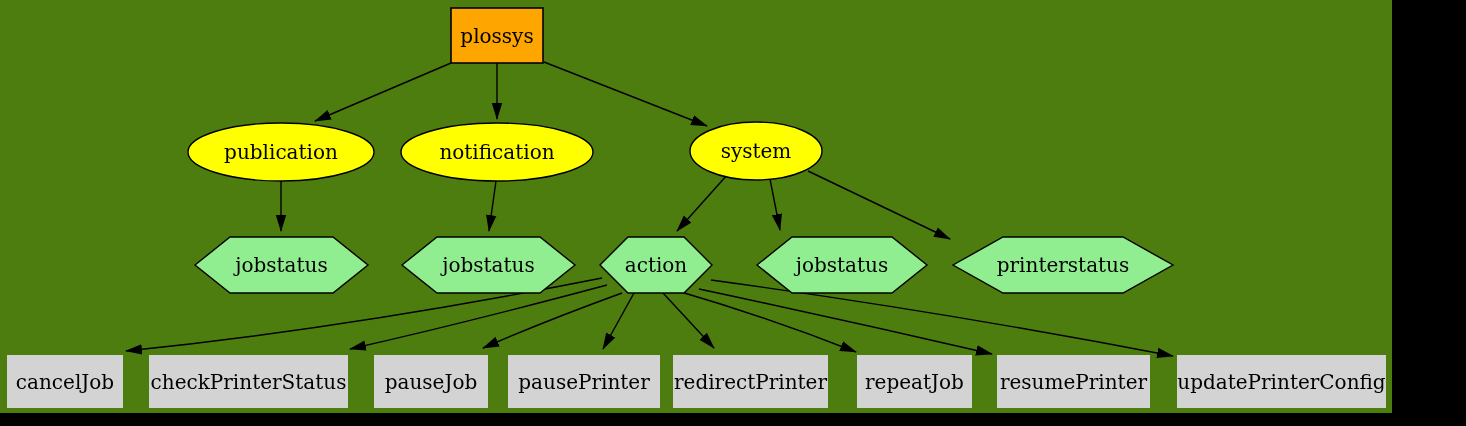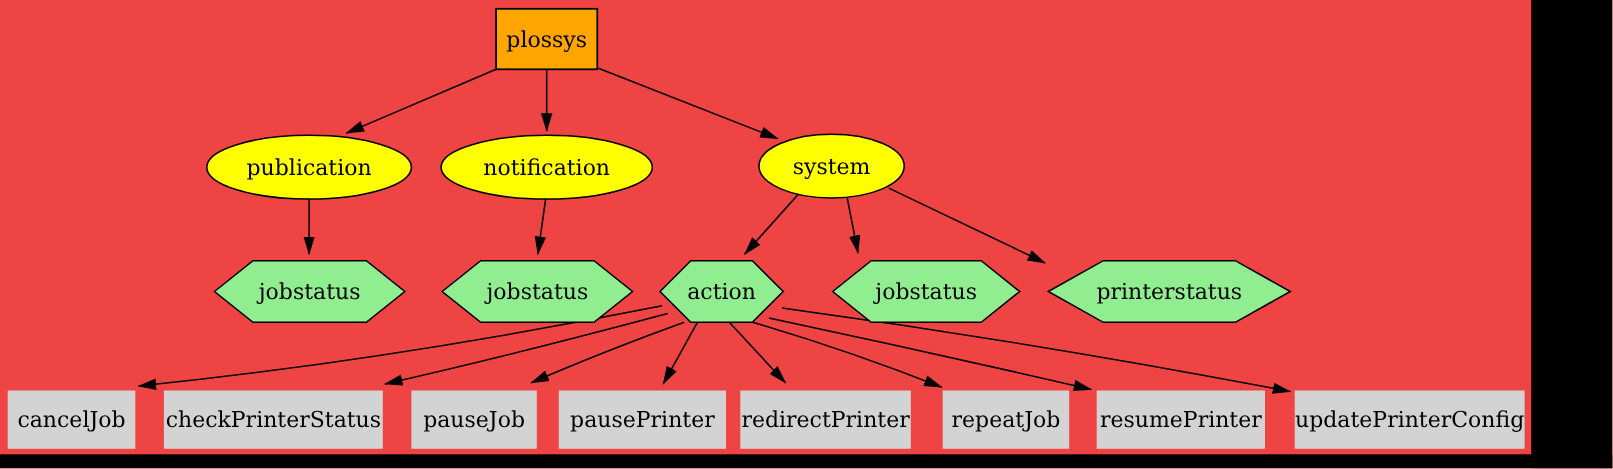--- a/index.html
+++ b/index.html
@@ -1,20 +1,20 @@
 <!DOCTYPE html>
 <html><head>
 <meta charset="utf-8">
 <style>
   html, body { margin: 0; padding: 0; background: #ffffff; }
   .stage {
     position: relative;
     width: 1466px;
     height: 426px;
-    background: #ef4444;
+    background: #4d7c0f;
     overflow: hidden;
     font-family: "DejaVu Serif", serif;
   }
   svg { position: absolute; left: 0; top: 0; display: block; }
   svg text {
     font-family: "DejaVu Serif", "Liberation Serif", serif;
     fill: #000000;
   }
   .bar-right  { position: absolute; top: 0; left: 1392px; width: 74px; height: 426px; }
   .bar-bottom { position: absolute; left: 0; top: 413px; width: 1466px; height: 13px; }

